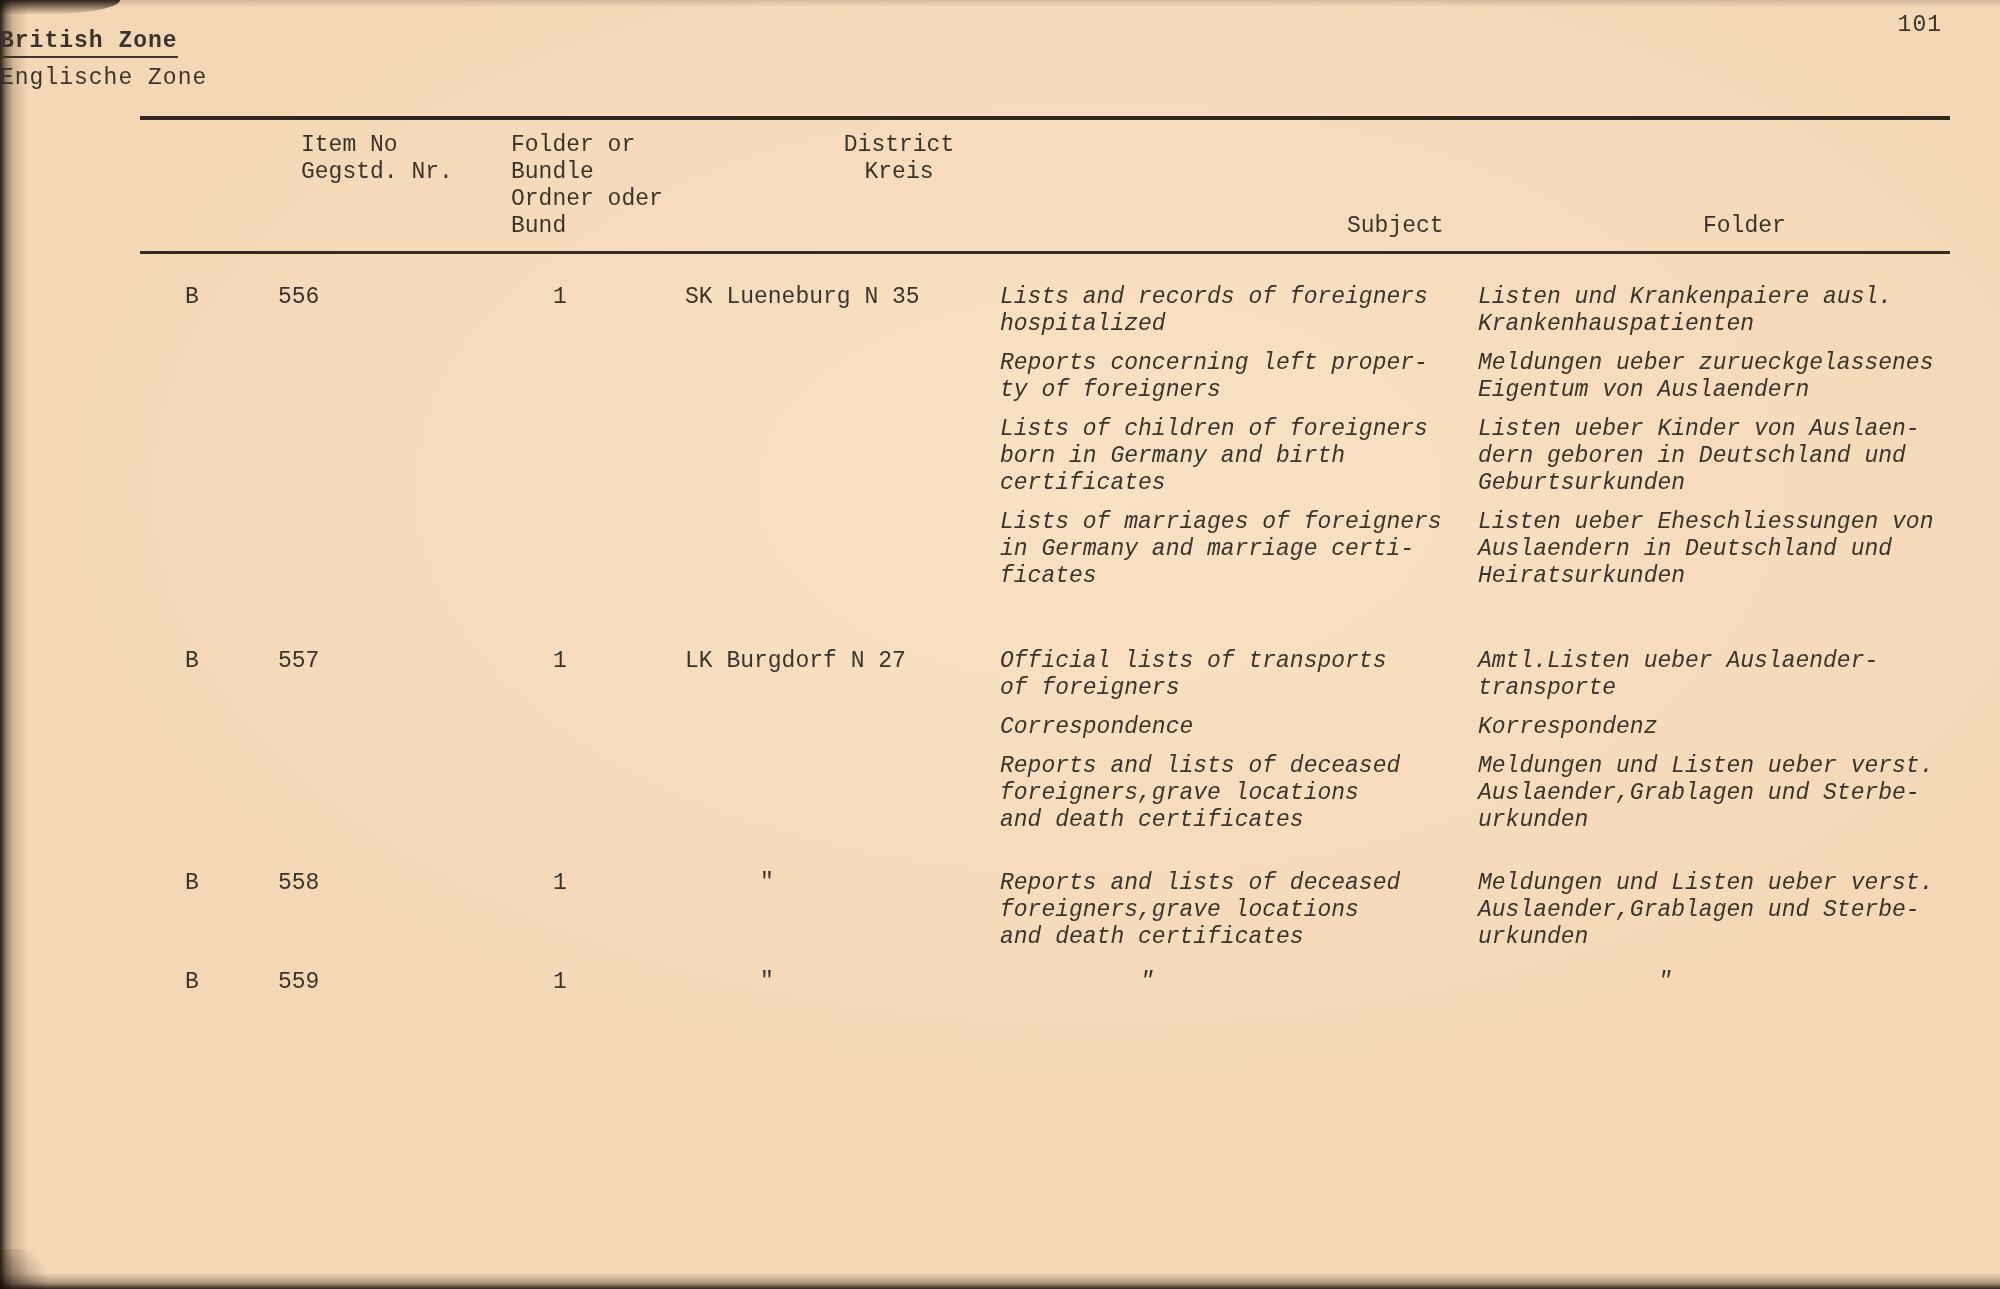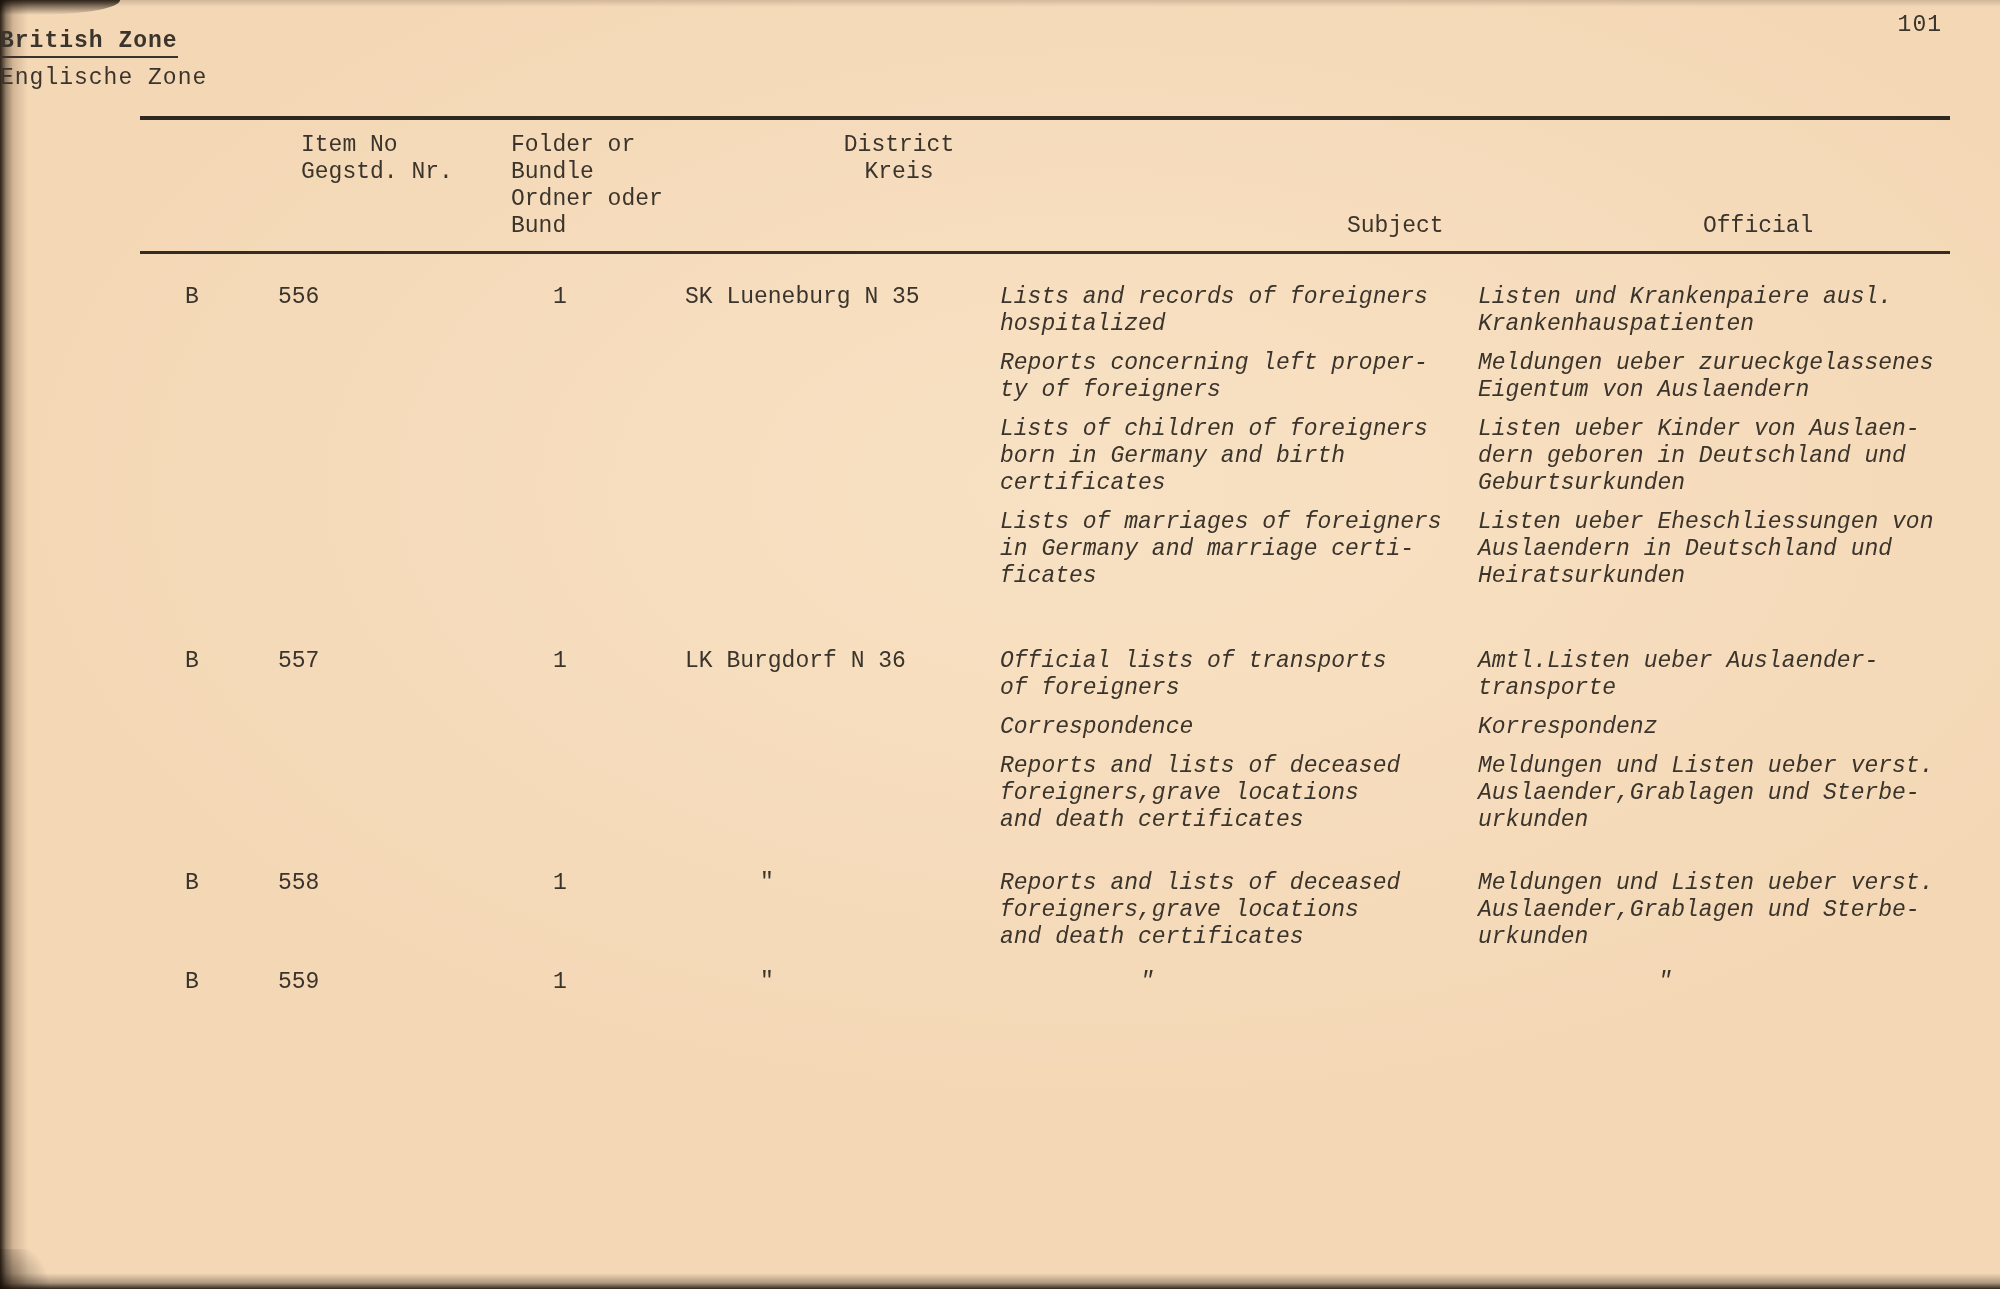--- a/index.html
+++ b/index.html
@@ -94,21 +94,21 @@
   <div class="rule rule-1"></div>
 
   <div class="grid header-grid">
     <div class="h-item">Item No
 Gegstd. Nr.</div>
     <div class="h-folder">Folder or Bundle
 Ordner oder Bund</div>
     <div class="h-district">District
 Kreis</div>
     <div class="h-subject">Subject</div>
-    <div class="h-betreff">Official</div>
+    <div class="h-betreff">Folder</div>
   </div>
 
   <div class="rule rule-2"></div>
 
   <div class="rows">
 
     <div class="grid row r1">
       <div class="c-marker">B</div>
       <div class="c-item">556</div>
       <div class="c-folder">1</div>
@@ -142,21 +142,21 @@
 Auslaendern in Deutschland und
 Heiratsurkunden</div>
         </div>
       </div>
     </div>
 
     <div class="grid row r2">
       <div class="c-marker">B</div>
       <div class="c-item">557</div>
       <div class="c-folder">1</div>
-      <div class="c-district">LK Burgdorf N 36</div>
+      <div class="c-district">LK Burgdorf N 27</div>
       <div class="entries">
         <div class="entry">
           <div class="subj">Official lists of transports
 of foreigners</div>
           <div class="betr">Amtl.Listen ueber Auslaender-
 transporte</div>
         </div>
         <div class="entry">
           <div class="subj">Correspondence</div>
           <div class="betr">Korrespondenz</div>

